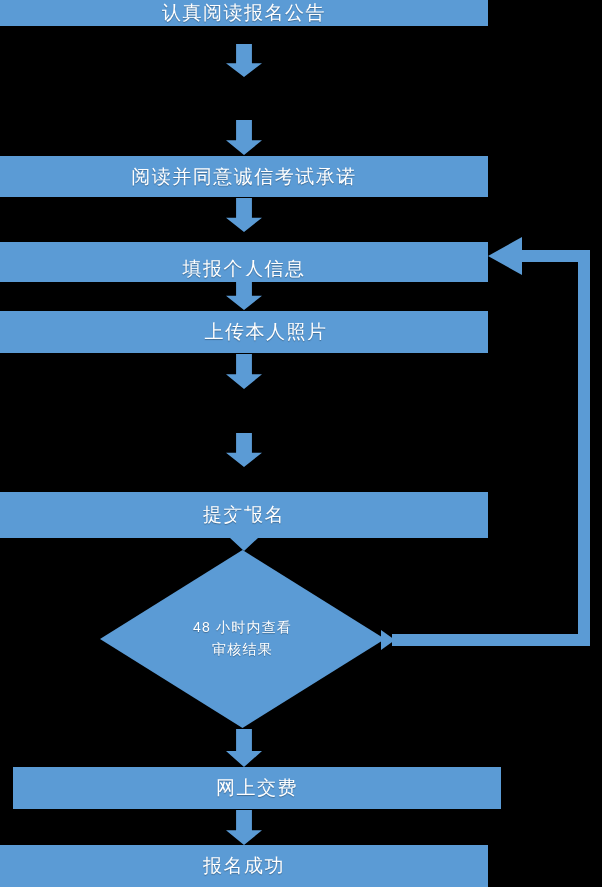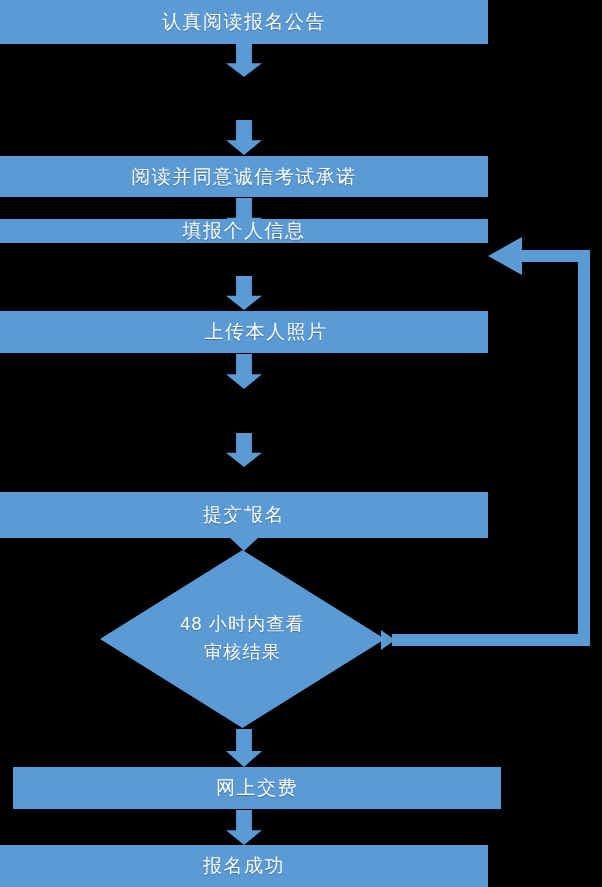--- a/index.html
+++ b/index.html
@@ -49,21 +49,21 @@
     clip-path: polygon(50% 0%, 100% 50%, 50% 100%, 0% 50%);
   }
   .decision .dtext {
     position: absolute;
     inset: 0;
     display: flex;
     flex-direction: column;
     align-items: center;
     justify-content: center;
     color: #FFFFFF;
-    font-size: 18px;
+    font-size: 14px;
     line-height: 1.55;
     letter-spacing: 1.2px;
     text-shadow: 0 1px 1px rgba(0,0,0,0.30);
   }
 
   
   .varrow {
     position: absolute;
     width: 36px;
     background: #5B9BD5;
@@ -89,36 +89,36 @@
     position: absolute;
     background: #5B9BD5;
     clip-path: polygon(0% 0%, 0% 100%, 100% 50%);
   }
 </style>
 </head>
 <body>
 
 <div id="canvas">
 
-  <div class="proc" style="top:0px;height:44px;font-family:Liberation Serif, serif;">
+  <div class="proc" style="top:0px;height:26px;font-family:Liberation Serif, serif;">
     <span class="label">认真阅读报名公告</span>
   </div>
 
   <div class="varrow" style="left:226px;top:44px;height:33px;"></div>
 
 
   <div class="varrow" style="left:226px;top:120px;height:35px;"></div>
 
   <div class="proc" style="top:156px;height:41px;">
     <span class="label">阅读并同意诚信考试承诺</span>
   </div>
 
   <div class="varrow" style="left:226px;top:198px;height:34px;"></div>
 
-  <div class="proc" style="top:219px;height:24px;">
+  <div class="proc" style="top:242px;height:40px;align-items:flex-end;">
     <span class="label">填报个人信息</span>
   </div>
 
   <div class="varrow" style="left:226px;top:276px;height:34px;"></div>
 
   <div class="proc" style="top:311px;height:42px;padding-left:44px;">
     <span class="label">上传本人照片</span>
   </div>
 
   <div class="varrow" style="left:226px;top:354px;height:35px;"></div>

